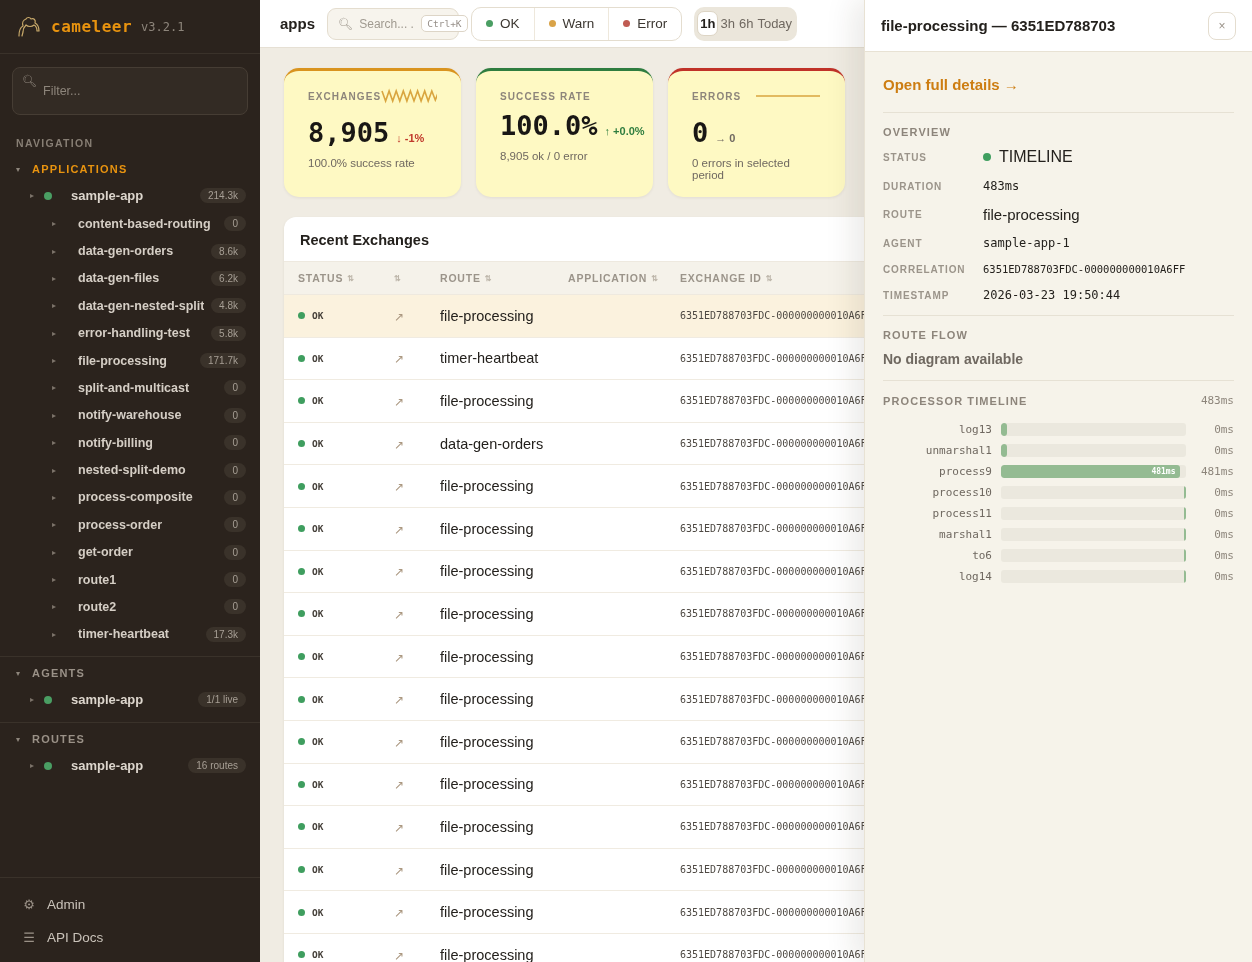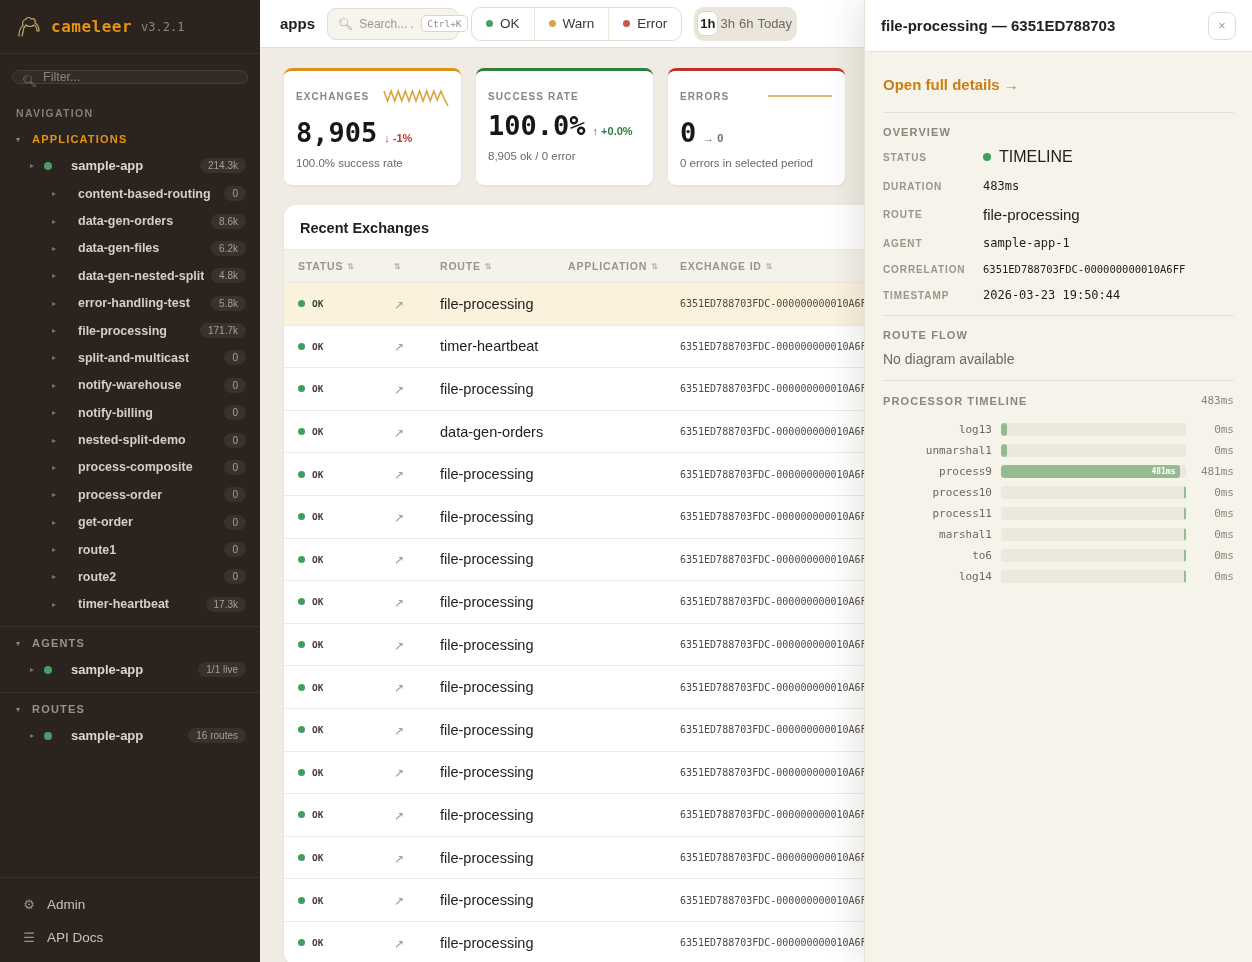--- a/index.html
+++ b/index.html
@@ -9,21 +9,21 @@
   .app { display:flex; width:1252px; height:962px; position:relative; }
 
   
   .sidebar { width:260px; min-width:260px; height:100%; background:#2b231d; color:#cfc8c0;
              display:flex; flex-direction:column; overflow:hidden; }
   .logo-row { display:flex; align-items:center; gap:9px; padding:0 16px; height:54px;
               border-bottom:1px solid #3a322a; }
   .brand { font-family:"DejaVu Sans Mono", monospace; font-weight:bold; font-size:16px; color:#e8930f; letter-spacing:0.5px; }
   .version { font-family:"DejaVu Sans Mono", monospace; font-size:12px; color:#8d857b; }
   .filter-wrap { margin:13px 12px 6px; position:relative; }
-  .filter-wrap input { width:100%; height:14px; background:#332b24; border:1px solid #463d34;
+  .filter-wrap input { width:100%; height:48px; background:#332b24; border:1px solid #463d34;
        border-radius:8px; color:#cfc8c0; font-size:12.5px; padding:0 10px 0 30px; outline:none; }
   .filter-wrap input::placeholder { color:#8d857b; }
   .filter-wrap .sicon { position:absolute; left:10px; top:7px; color:#8d857b; font-size:12px; }
   .nav-label { font-size:10.5px; letter-spacing:1.3px; color:#877e74; padding:16px 16px 4px; font-weight:bold; }
   .tree { flex:1; overflow:hidden; padding-bottom:4px; }
   .sec-head { display:flex; align-items:center; gap:8px; padding:10px 16px 6px; cursor:pointer; }
   .sec-head .caret { color:#8d857b; font-size:8px; width:8px; }
   .sec-head .sec-title { font-size:11px; font-weight:bold; letter-spacing:1.2px; }
   .sec-title.orange { color:#e8930f; }
   .sec-title.gray { color:#9a9187; }
@@ -57,22 +57,22 @@
   .seg { display:flex; align-items:center; gap:7px; padding:0 14px; font-size:13.5px; color:#3c3731;
          border-right:1px solid #eee8dc; cursor:pointer; }
   .seg:last-child { border-right:none; }
   .seg .dot { width:7px; height:7px; border-radius:50%; }
   .time-group { display:flex; align-items:center; background:#ebe6db; border-radius:10px; padding:3px; height:34px; }
   .time-btn { padding:4px 2px; font-size:13px; color:#6f6860; border-radius:7px; cursor:pointer; }
   .time-btn.active { background:#fff; border:1px solid #ddd5c5; color:#24211d; font-weight:bold; }
 
   .content { flex:1; padding:20px 24px; overflow:hidden; }
   .cards { display:flex; gap:15px; margin-bottom:20px; }
-  .card { width:177px; min-width:177px; background:#ffffff; border-radius:8px; border-top:3px solid #ccc;
-          box-shadow:0 1px 3px rgba(60,50,30,.08); padding:14px 12px 16px; }
+  .card { width:177px; min-width:177px; background:#fef9c3; border-radius:15px; border-top:3px solid #ccc;
+          box-shadow:0 1px 3px rgba(60,50,30,.08); padding:14px 24px 16px; }
   .card-top { display:flex; justify-content:space-between; align-items:flex-start; }
   .card-label { font-size:10px; font-weight:bold; letter-spacing:1.1px; color:#8d857b; padding-top:6px; }
   .card-value-row { display:flex; align-items:baseline; gap:7px; margin-top:8px; }
   .card-value { font-family:"DejaVu Sans Mono", monospace; font-weight:bold; font-size:27px; color:#191715; }
   .card-delta { font-size:11px; font-weight:bold; white-space:nowrap; }
   .card-sub { font-size:11.5px; color:#6f6860; margin-top:9px; }
 
   .table-card { background:#fff; border-radius:12px; box-shadow:0 1px 3px rgba(60,50,30,.08); overflow:hidden; }
   .table-title { font-size:14.5px; font-weight:bold; padding:15px 16px 13px; }
   .thead { display:flex; background:#f5f2ea; border-top:1px solid #eee9df; border-bottom:1px solid #eee9df; }
@@ -108,21 +108,21 @@
                   text-decoration:none; cursor:pointer; }
   .pdiv { border:none; border-top:1px solid #e6e1d4; margin:13px 0; }
   .psec-label { font-size:11px; font-weight:bold; letter-spacing:1.1px; color:#8d857b; margin:4px 0 10px; }
   .ov-row { display:flex; align-items:center; margin-bottom:13px; }
   .ov-label { width:100px; min-width:100px; font-size:10px; font-weight:bold; letter-spacing:0.9px; color:#9b948a; }
   .ov-value { font-size:15px; color:#24211d; }
   .ov-value.m { font-family:"DejaVu Sans Mono", monospace; font-size:12px; }
   .ov-value.ms { font-family:"DejaVu Sans Mono", monospace; font-size:10.5px; }
   .status-val { display:flex; align-items:center; gap:8px; font-size:16px; }
   .status-val .dot { width:8px; height:8px; border-radius:50%; background:#3f9e5f; }
-  .empty-note { font-size:14px; color:#6f6860; margin:2px 0 4px; }
+  .empty-note { font-size:14px; color:#6f6860; margin:2px 0 4px;font-weight:bold; }
   .tl-head { display:flex; justify-content:space-between; align-items:center; margin:4px 0 12px; }
   .tl-total { font-family:"DejaVu Sans Mono", monospace; font-size:11px; color:#8d857b; }
   .tl-row { display:flex; align-items:center; height:21px; }
   .tl-name { width:118px; min-width:118px; text-align:right; font-family:"DejaVu Sans Mono", monospace;
              font-size:11px; color:#6f6860; padding-right:9px; }
   .tl-track { flex:1; height:13px; background:#ebe8de; border-radius:3px; position:relative; overflow:hidden; }
   .tl-fill { position:absolute; top:0; bottom:0; background:#94bb92; border-radius:3px;
              display:flex; align-items:center; justify-content:flex-end; }
   .tl-fill span { color:#fff; font-family:"DejaVu Sans Mono", monospace; font-size:8px; font-weight:bold; padding-right:4px; }
   .tl-val { width:48px; min-width:48px; text-align:right; font-family:"DejaVu Sans Mono", monospace;

